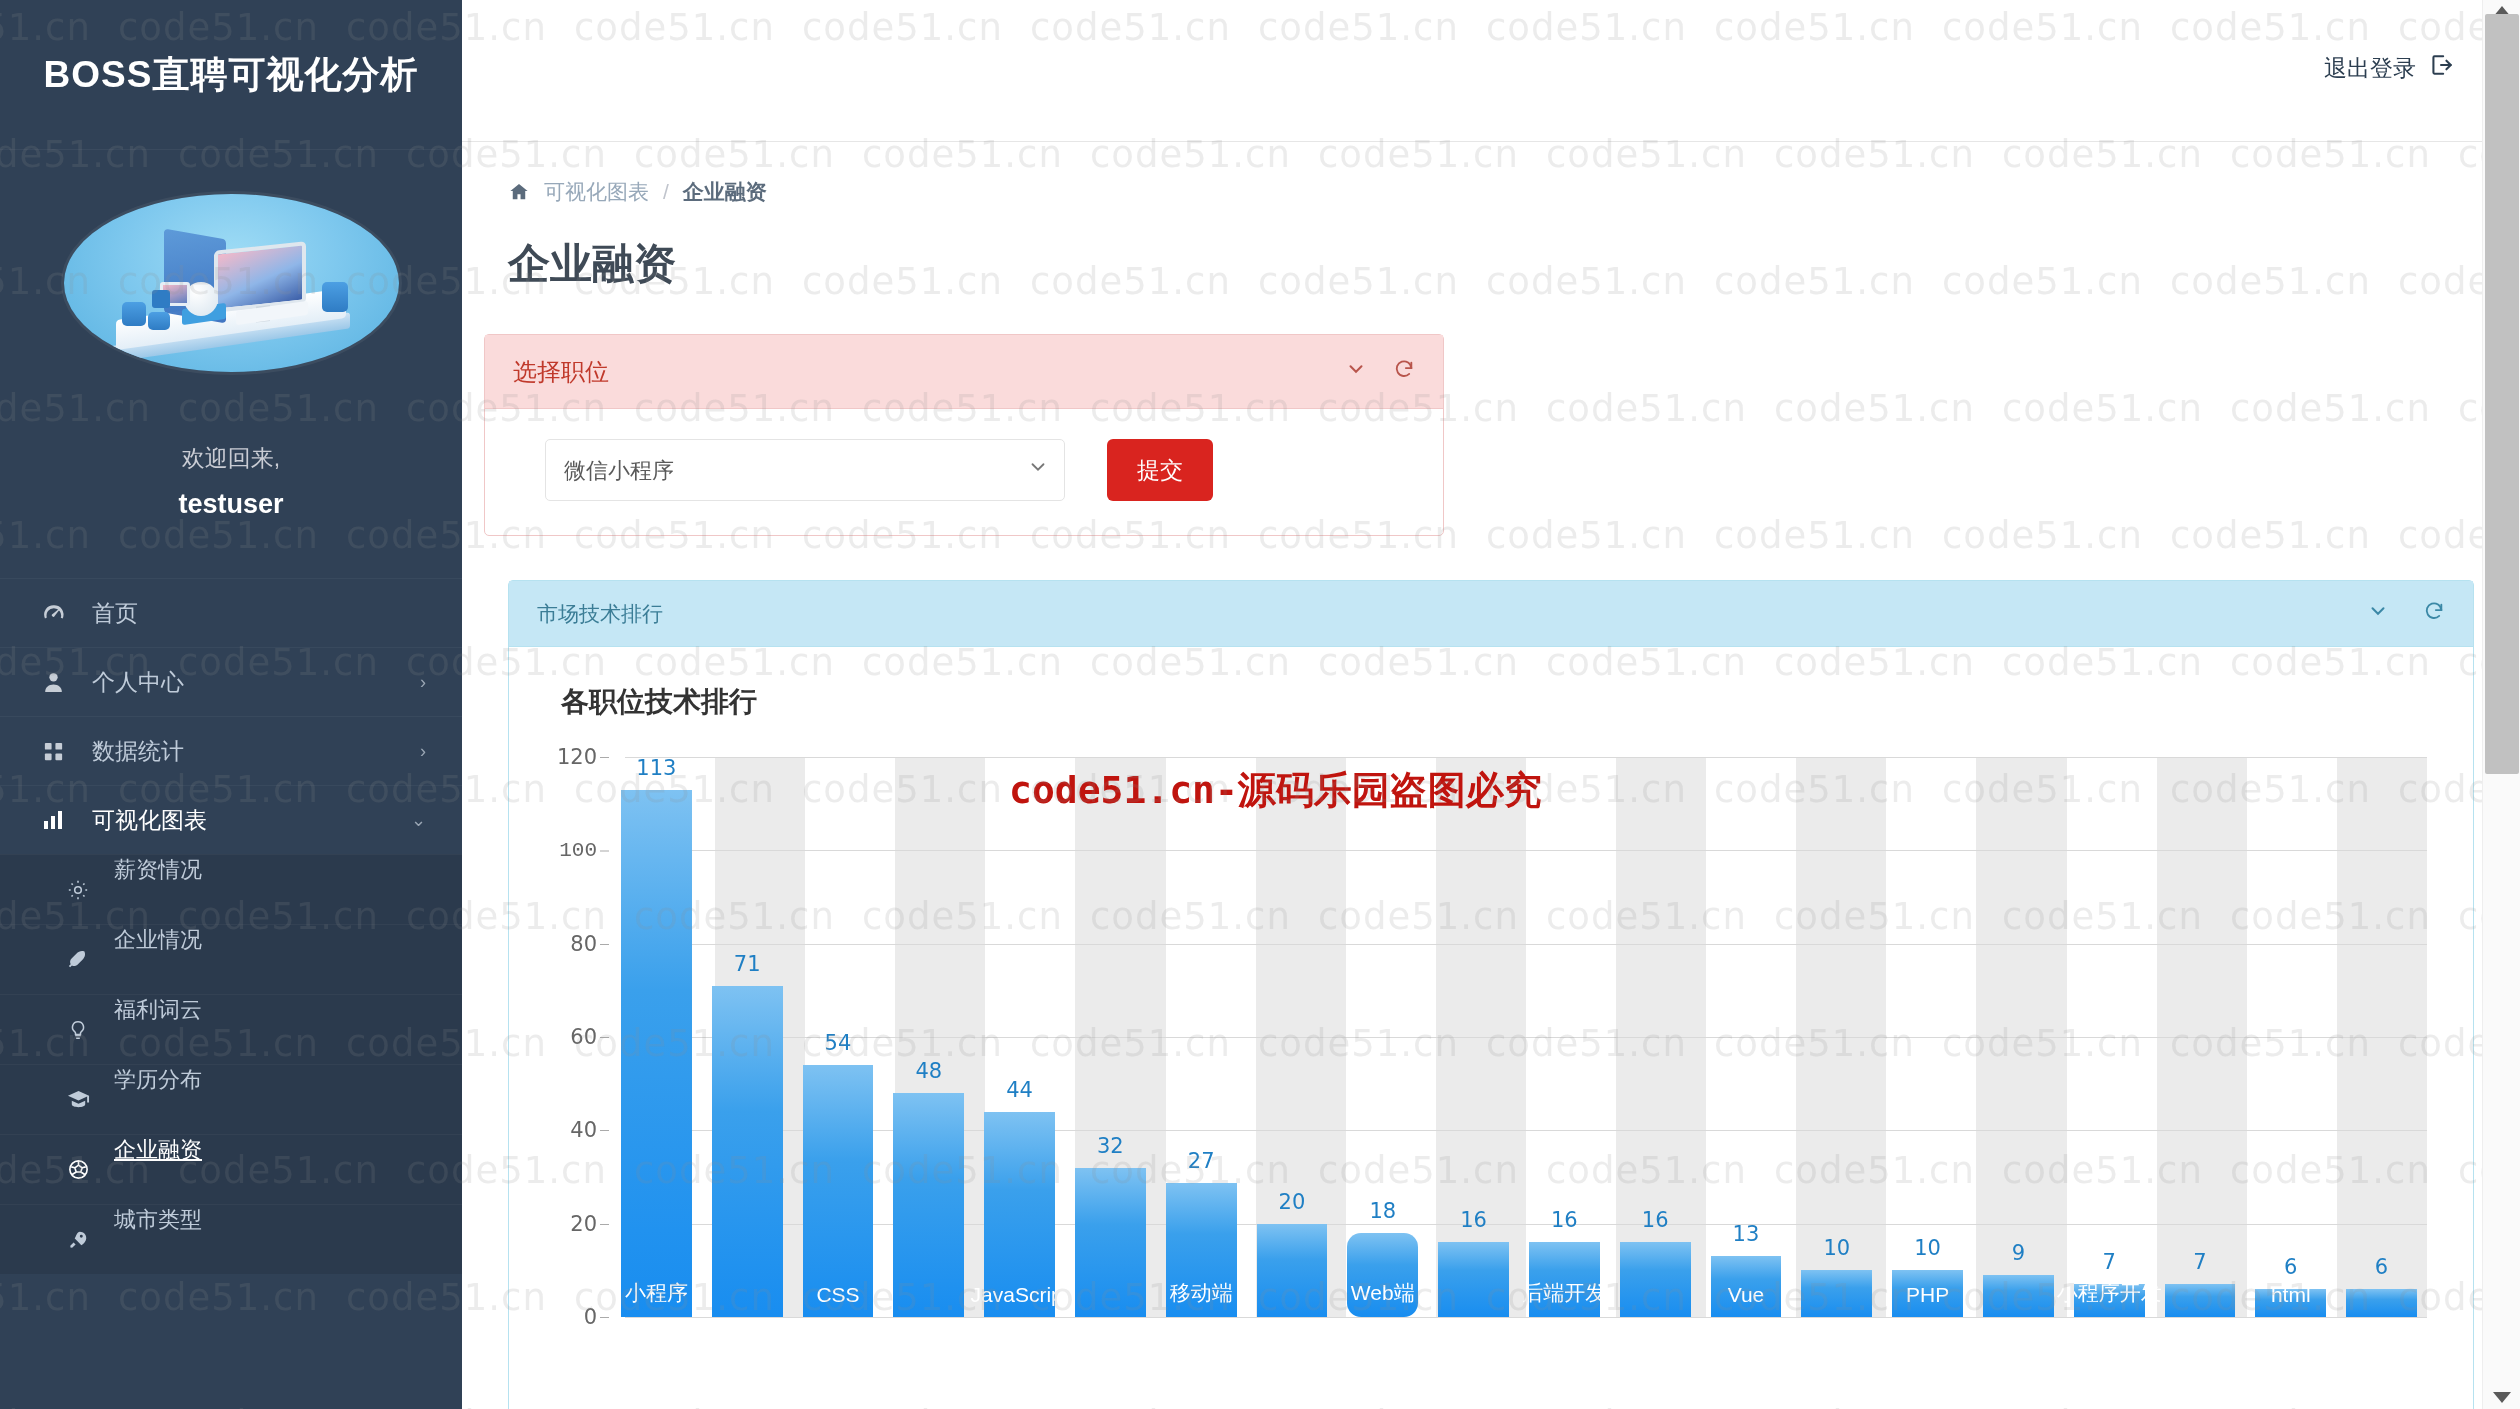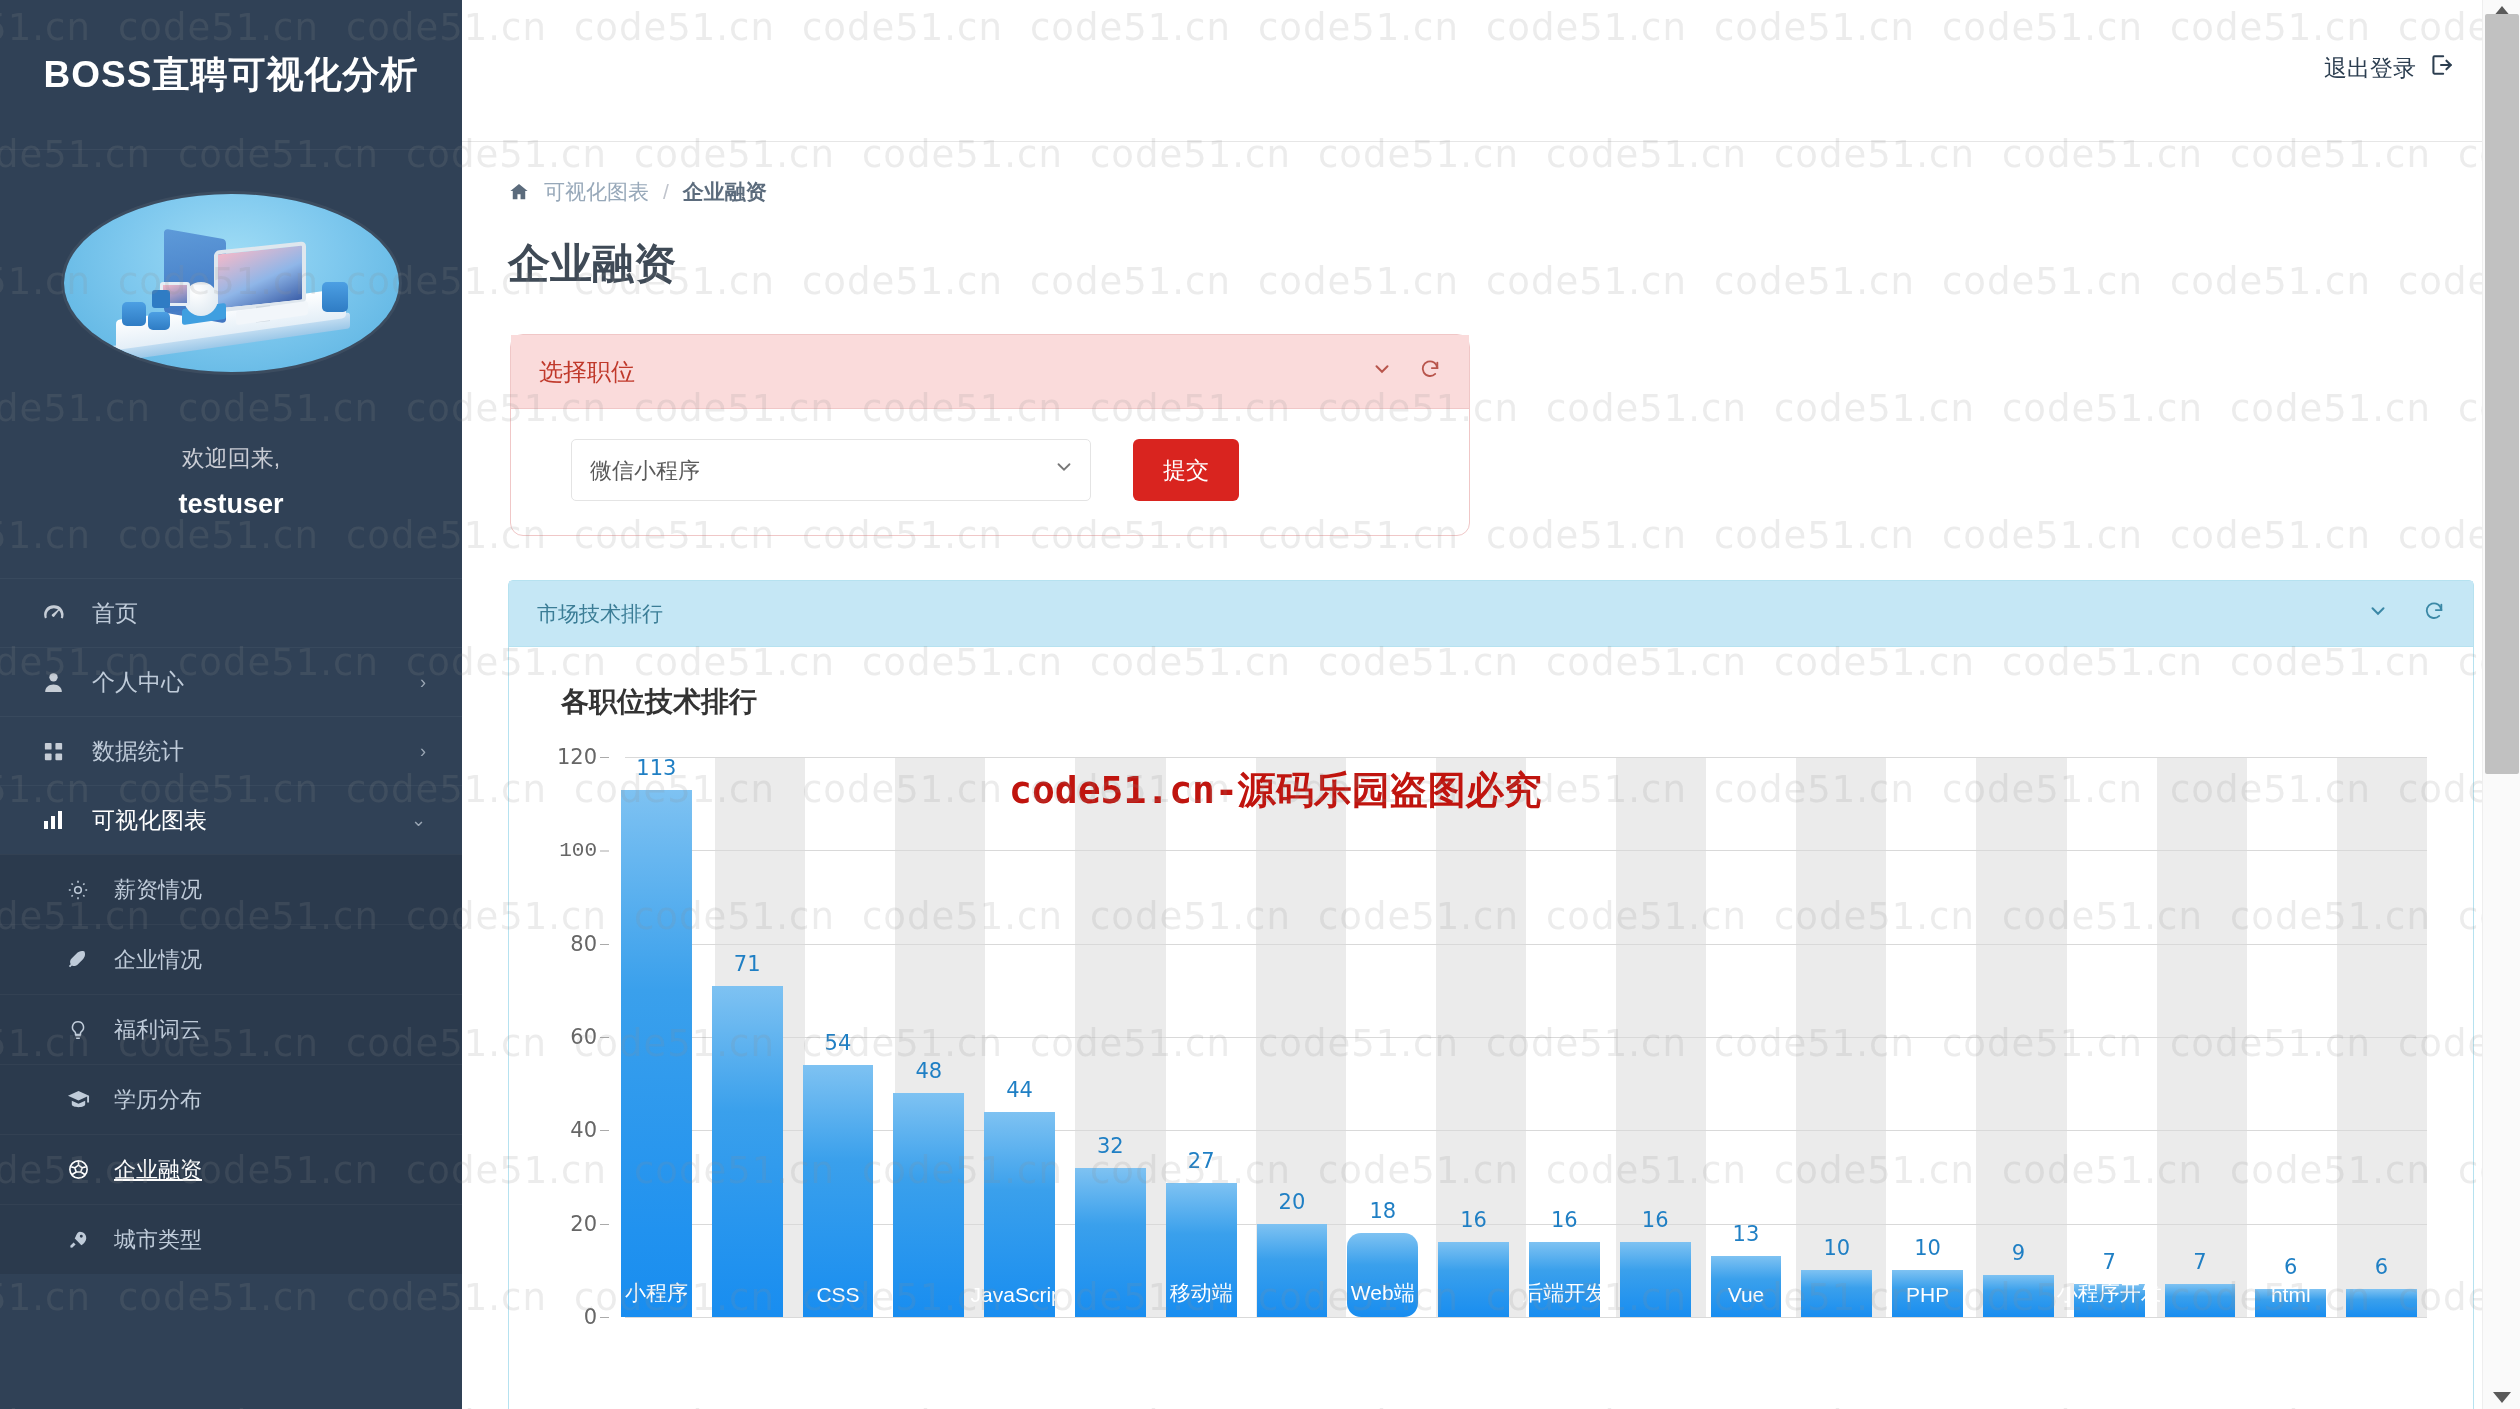--- a/index.html
+++ b/index.html
@@ -115,21 +115,21 @@
   .menu-item.top-first { border-top: 1px solid rgba(255,255,255,0.045); }
   .menu-item .mi-icon {
     width: 34px; display:inline-flex; align-items:center; justify-content:center;
     margin-right: 22px; color:#c6cdd6;
   }
   .menu-item .mi-label { flex: 1; }
   .menu-item .mi-arrow { margin-right: 36px; color:#9aa6b4; font-size: 18px; }
   .menu-item.group-open { color: #ffffff; }
   .submenu { list-style:none; background: #2b3a4d; }
   .sub-item {
-    display:flex; align-items:center; height: 70px;
+    display:flex; height: 70px;
     padding-left: 62px; color:#bfcbd9; font-size: 22px;
     border-top: 1px solid rgba(255,255,255,0.04);
     cursor:pointer;
   }
   .sub-item .mi-icon { width: 32px; margin-right: 20px; display:inline-flex; align-items:center; justify-content:center; }
   .sub-item.sel { color:#ffffff; }
 
   
   .main { flex:1; height:1409px; position:relative; background:#fff; overflow:hidden; }
   .topbar {
@@ -148,22 +148,22 @@
   .crumbs .home { color:#5b6b7c; display:inline-flex; }
   .crumbs .sep { color:#c0c4cc; }
   .crumb-cur { color:#5b6b7c; font-weight:bold; }
 
   .page-title {
     font-size: 42px; color:#3f4a56; padding: 30px 0 0 46px;
     position:relative; z-index:20;
   }
 
   .panel-form {
-    margin: 42px 0 0 48px; width: 960px;
-    border: 1px solid #f0c7c7; border-radius: 13px; background:#fff;
+    margin: 42px 0 0 22px; width: 960px;
+    border: 1px solid #f0c7c7; border-radius: 5px; background:#fff;
     position:relative; z-index:20;
   }
   .panel-form-head {
     background:#fadbdb; color:#c0392b; font-size: 24px;
     height: 74px; display:flex; align-items:center; padding: 0 28px;
     border-bottom: 1px solid #f0c7c7;
   }
   .panel-form-head .ttl { flex:1; }
   .panel-form-head .caret { color:#b8554c; font-size:20px; margin-right:26px; }
   .panel-form-head .refresh { color:#b8554c; }

